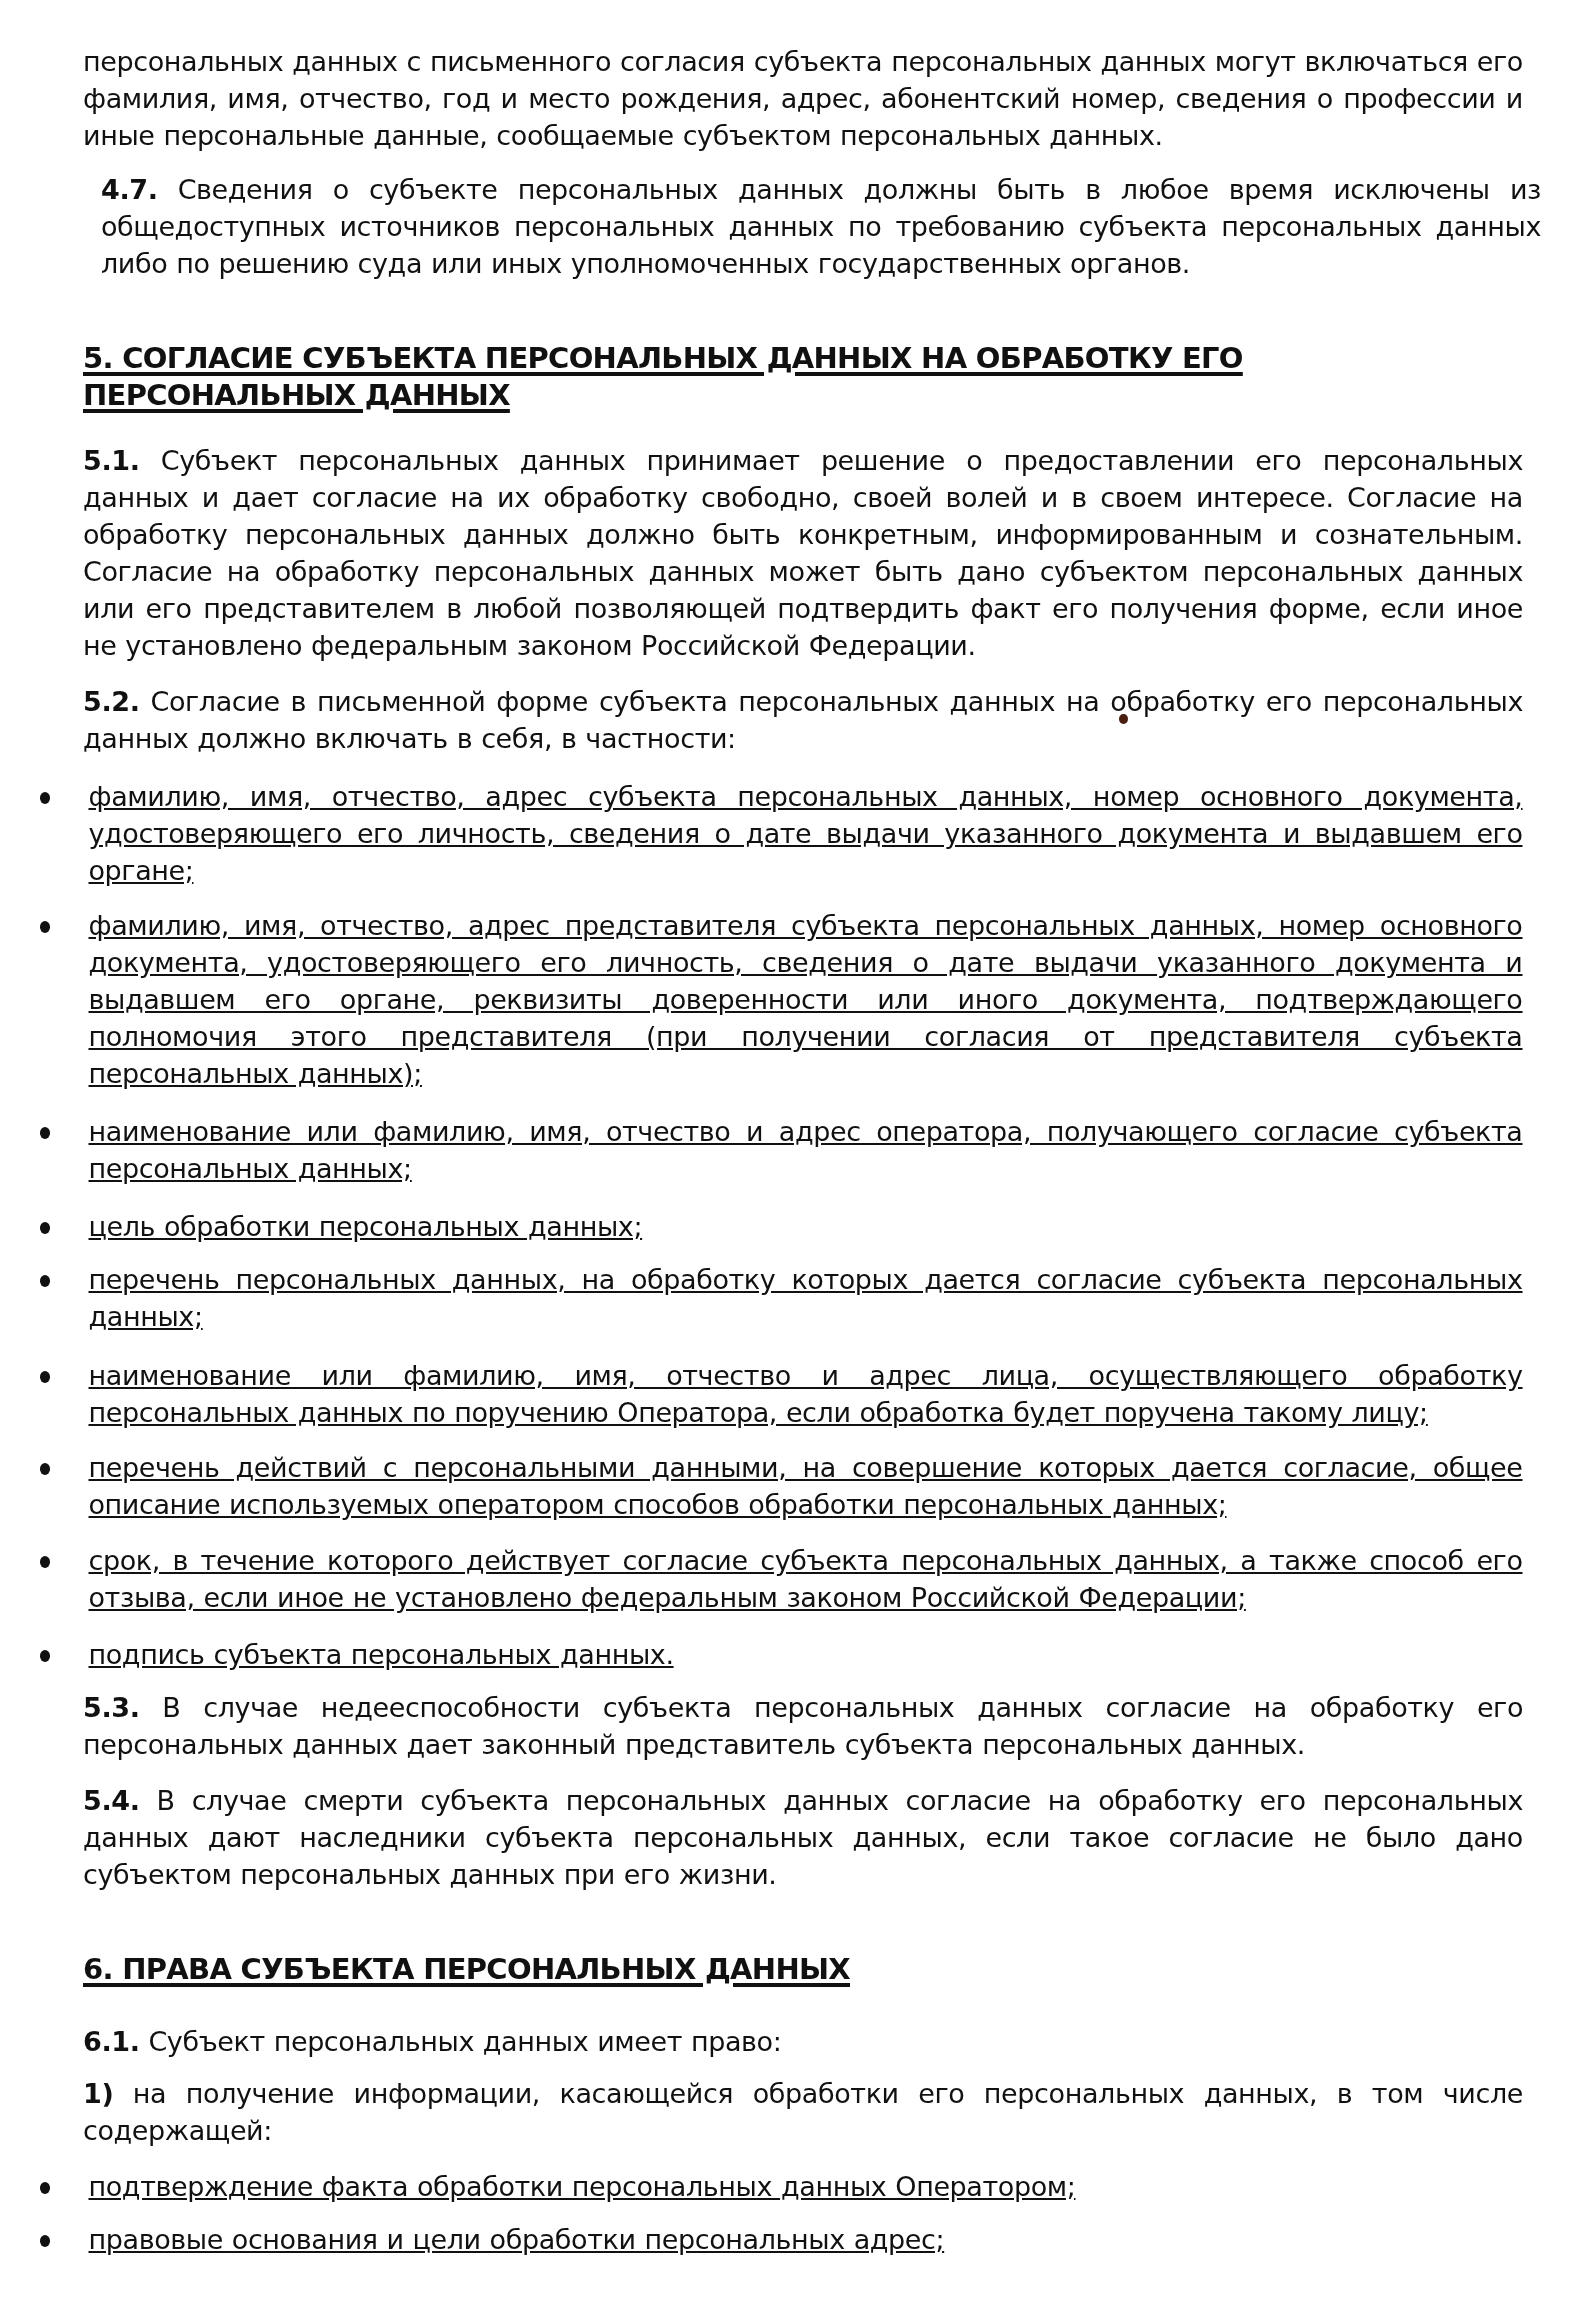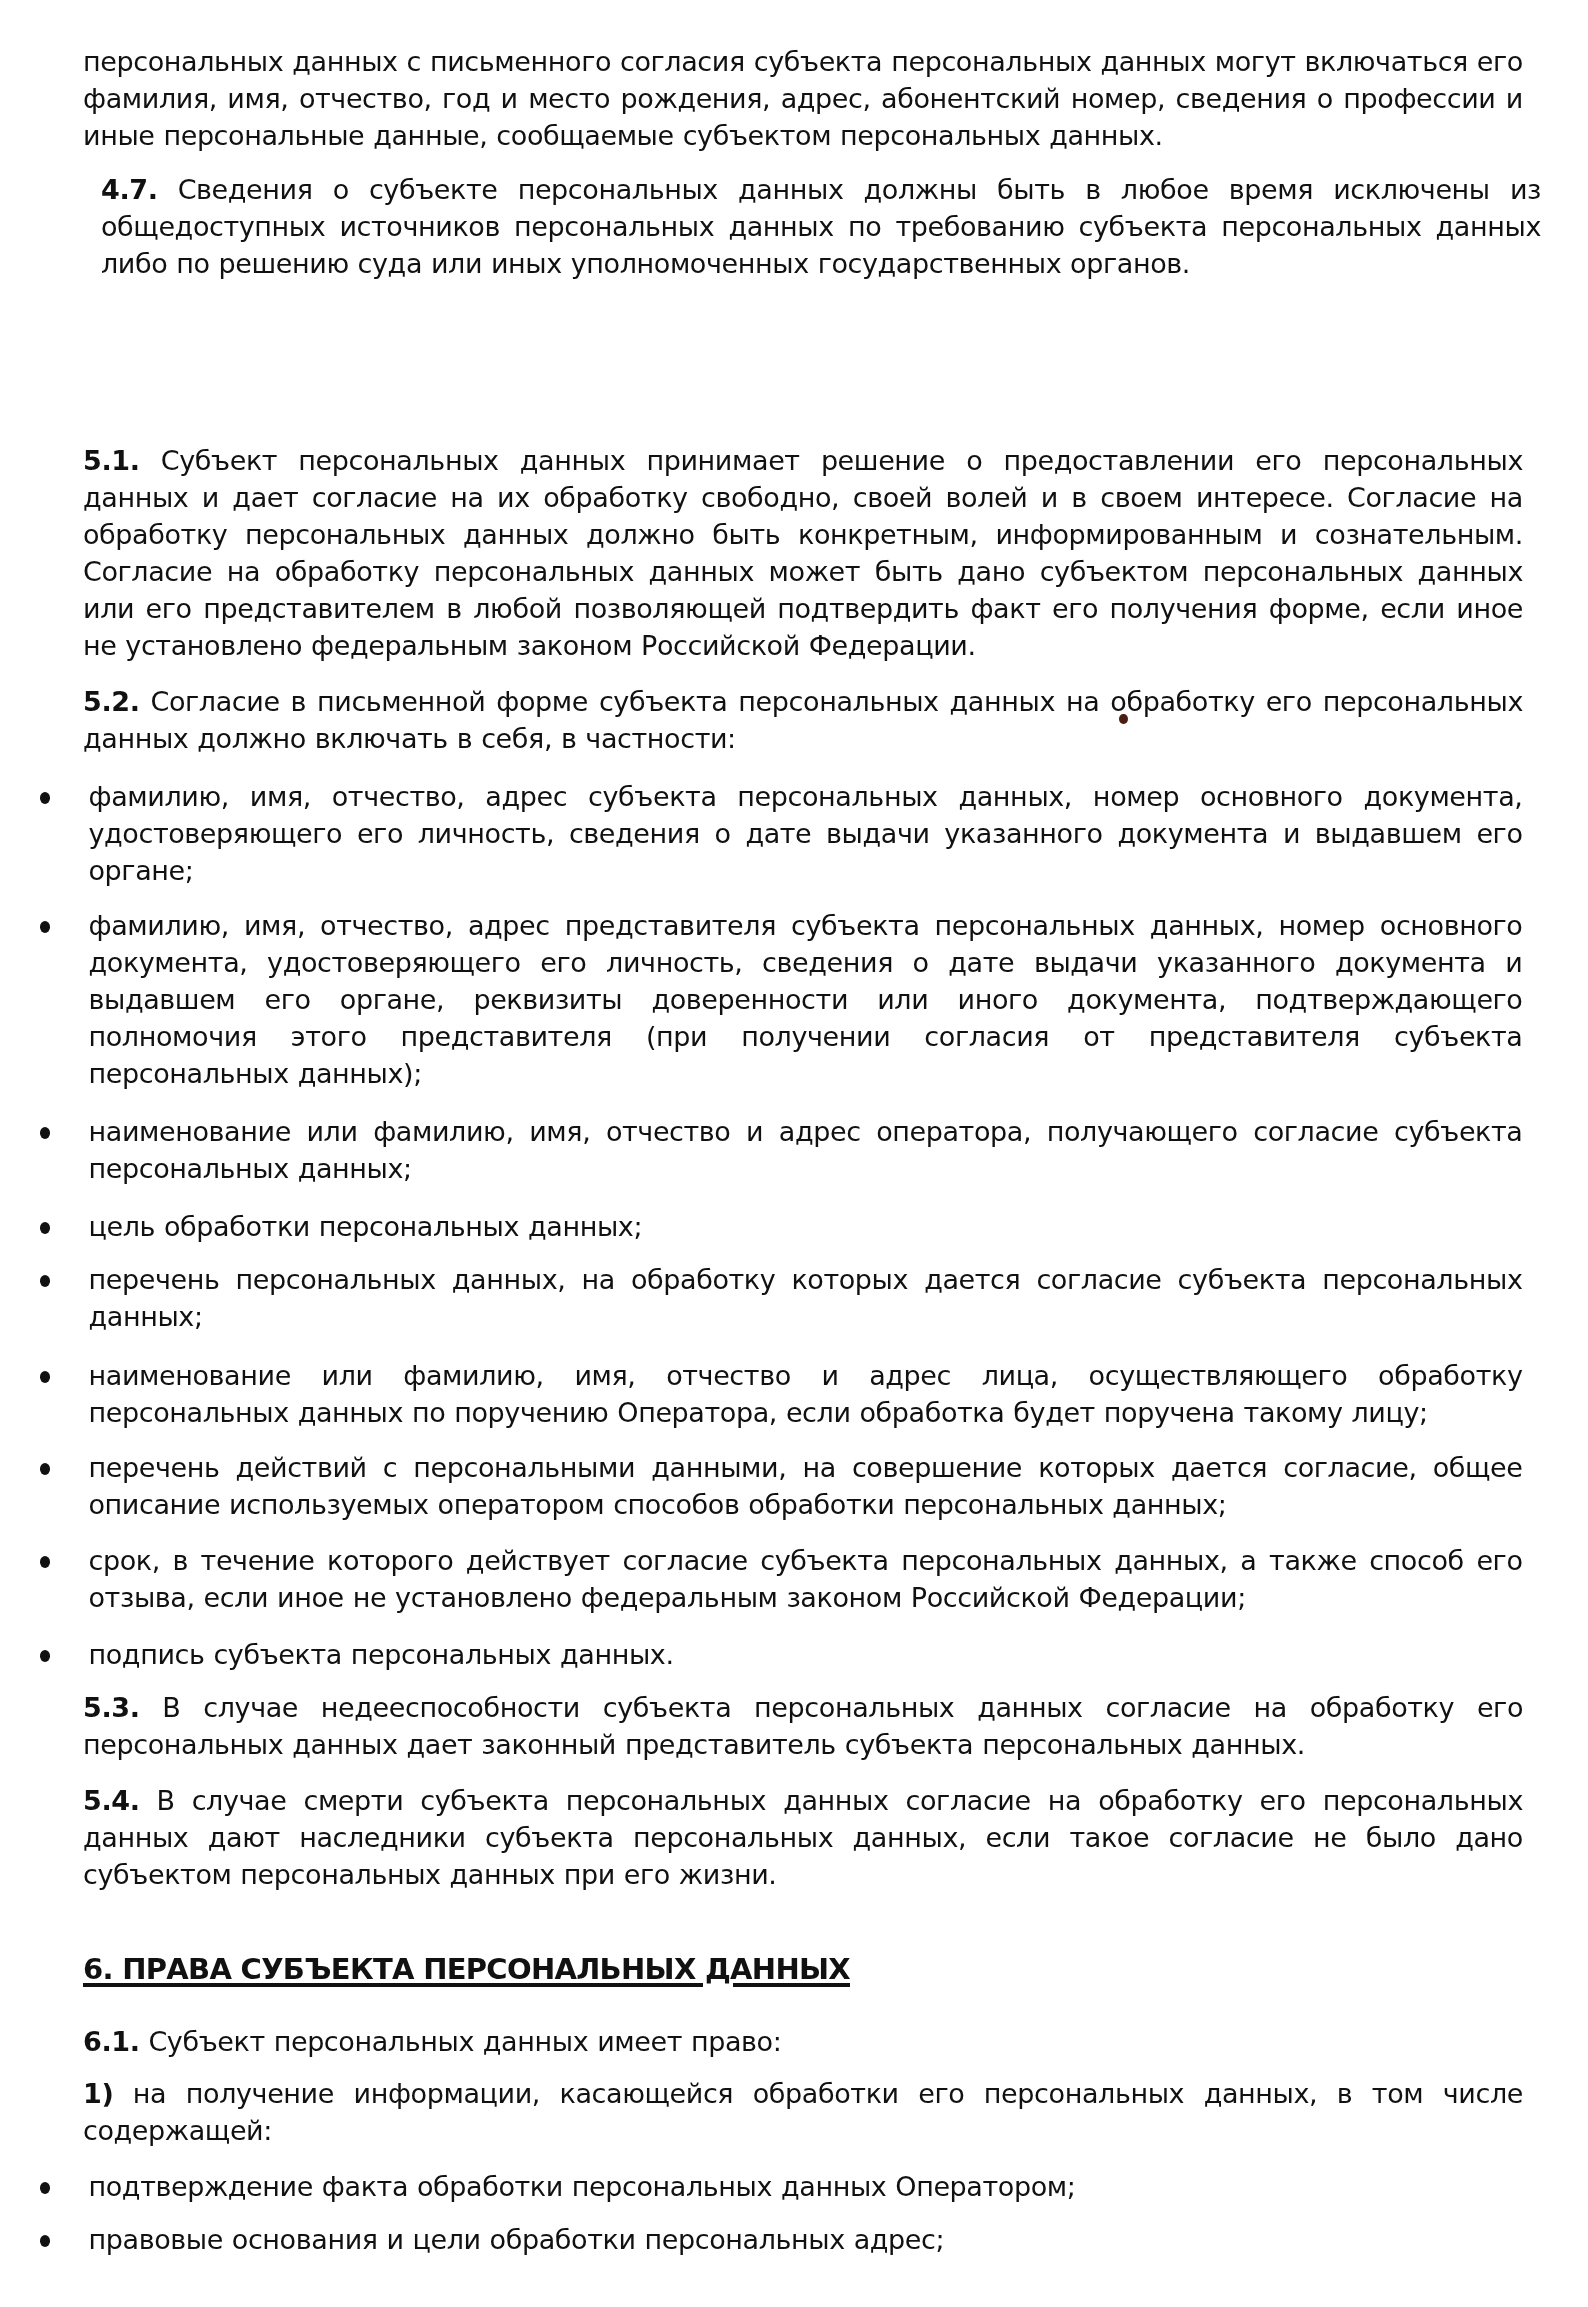--- a/index.html
+++ b/index.html
@@ -55,20 +55,21 @@
     }
     .bullet-text {
       position: absolute;
       left: 59px;
       width: 1434px;
       font-size: 27px;
       line-height: 37px;
       text-align: justify;
       letter-spacing: -0.4px;
       word-spacing: 0.7px;
+      text-decoration: underline;
     }
     .mark {
       position: absolute;
       width: 8.8px; height: 10.3px;
       border-radius: 50%;
       background: #4a1f12;
     }
   </style>
 </head>
 <body>
@@ -76,20 +77,21 @@
 <div class="page">
 
   <div class="txt" style="top:43px;">
     <span>персональных данных с письменного согласия субъекта персональных данных могут включаться его фамилия, имя, отчество, год и место рождения, адрес, абонентский номер, сведения о профессии и иные персональные данные, сообщаемые субъектом персональных данных.</span>
   </div>
 
   <div class="txt" style="top:171px;margin-left:18px;">
     <span class="num">4.7.</span><span> Сведения о субъекте персональных данных должны быть в любое время исключены из общедоступных источников персональных данных по требованию субъекта персональных данных либо по решению суда или иных уполномоченных государственных органов.</span>
   </div>
 
+  <div class="heading" style="top:340px;">5. СОГЛАСИЕ СУБЪЕКТА ПЕРСОНАЛЬНЫХ ДАННЫХ НА ОБРАБОТКУ ЕГО ПЕРСОНАЛЬНЫХ ДАННЫХ</div>
 
   <div class="txt" style="top:442px;">
     <span class="num">5.1.</span><span> Субъект персональных данных принимает решение о предоставлении его персональных данных и дает согласие на их обработку свободно, своей волей и в своем интересе. Согласие на обработку персональных данных должно быть конкретным, информированным и сознательным. Согласие на обработку персональных данных может быть дано субъектом персональных данных или его представителем в любой позволяющей подтвердить факт его получения форме, если иное не установлено федеральным законом Российской Федерации.</span>
   </div>
 
   <div class="txt" style="top:683px;">
     <span class="num">5.2.</span><span> Согласие в письменной форме субъекта персональных данных на обработку его персональных данных должно включать в себя, в частности:</span>
   </div>
   <div class="mark" style="left:1119px; top:714px;"></div>
 

